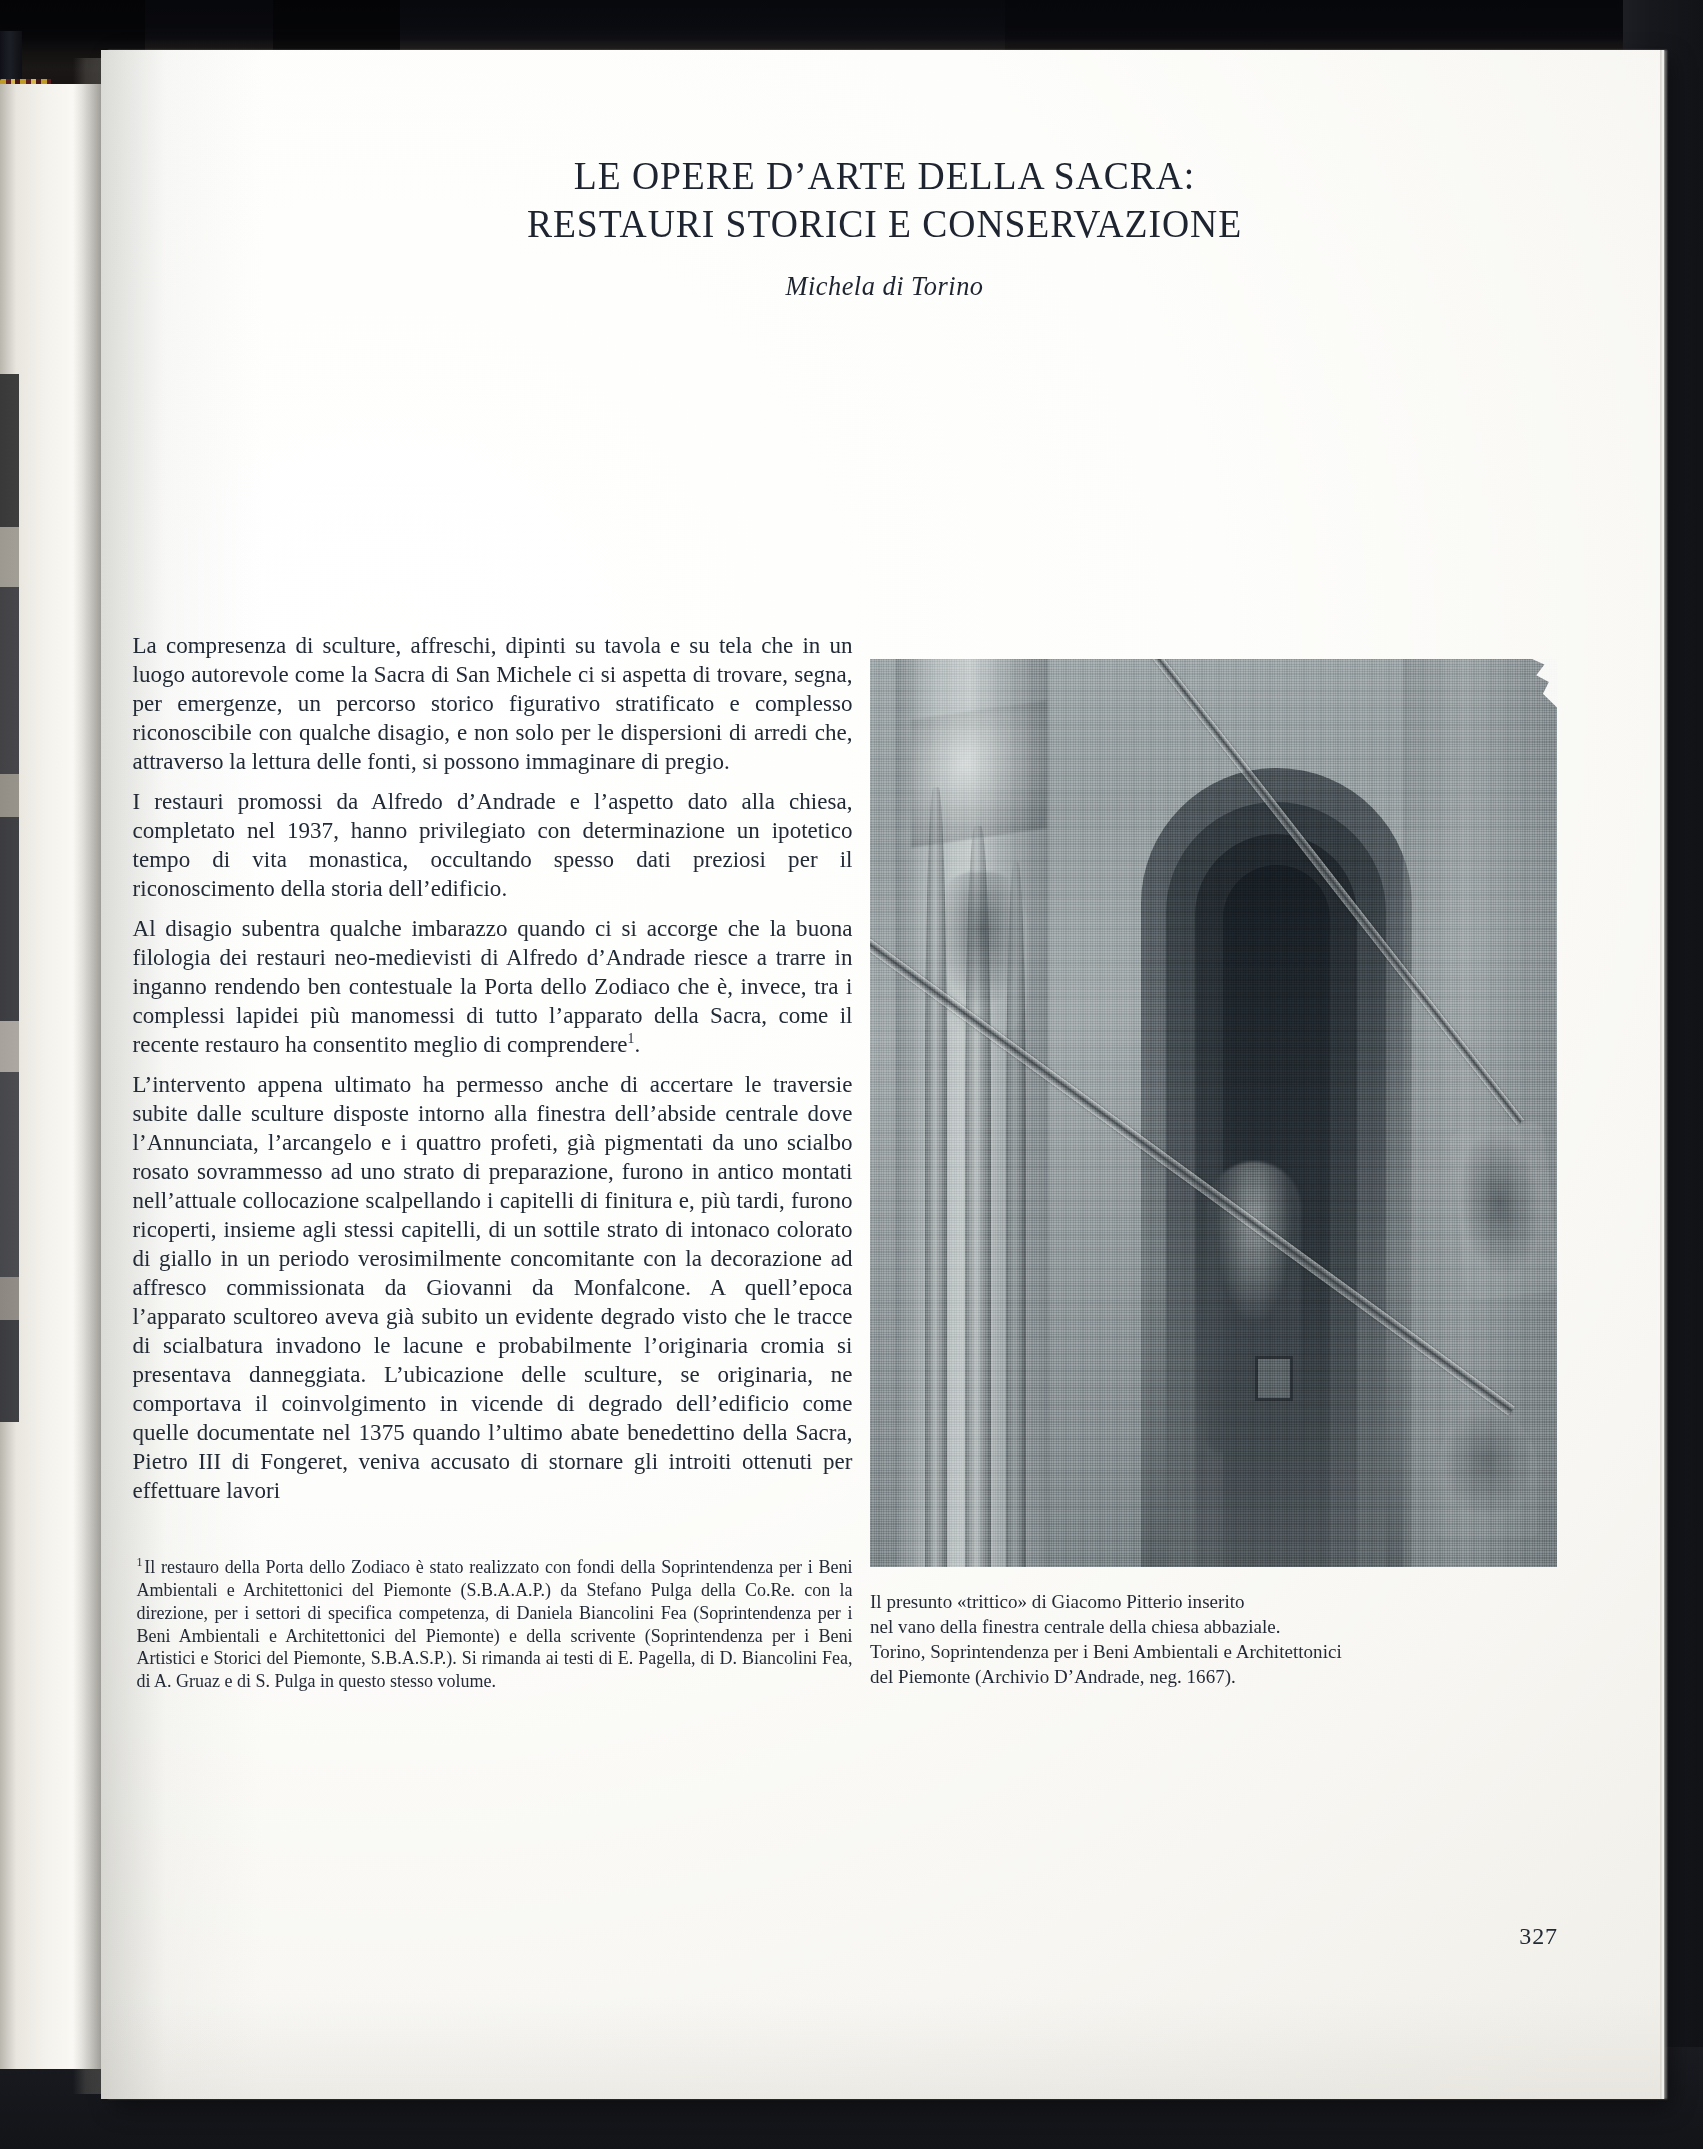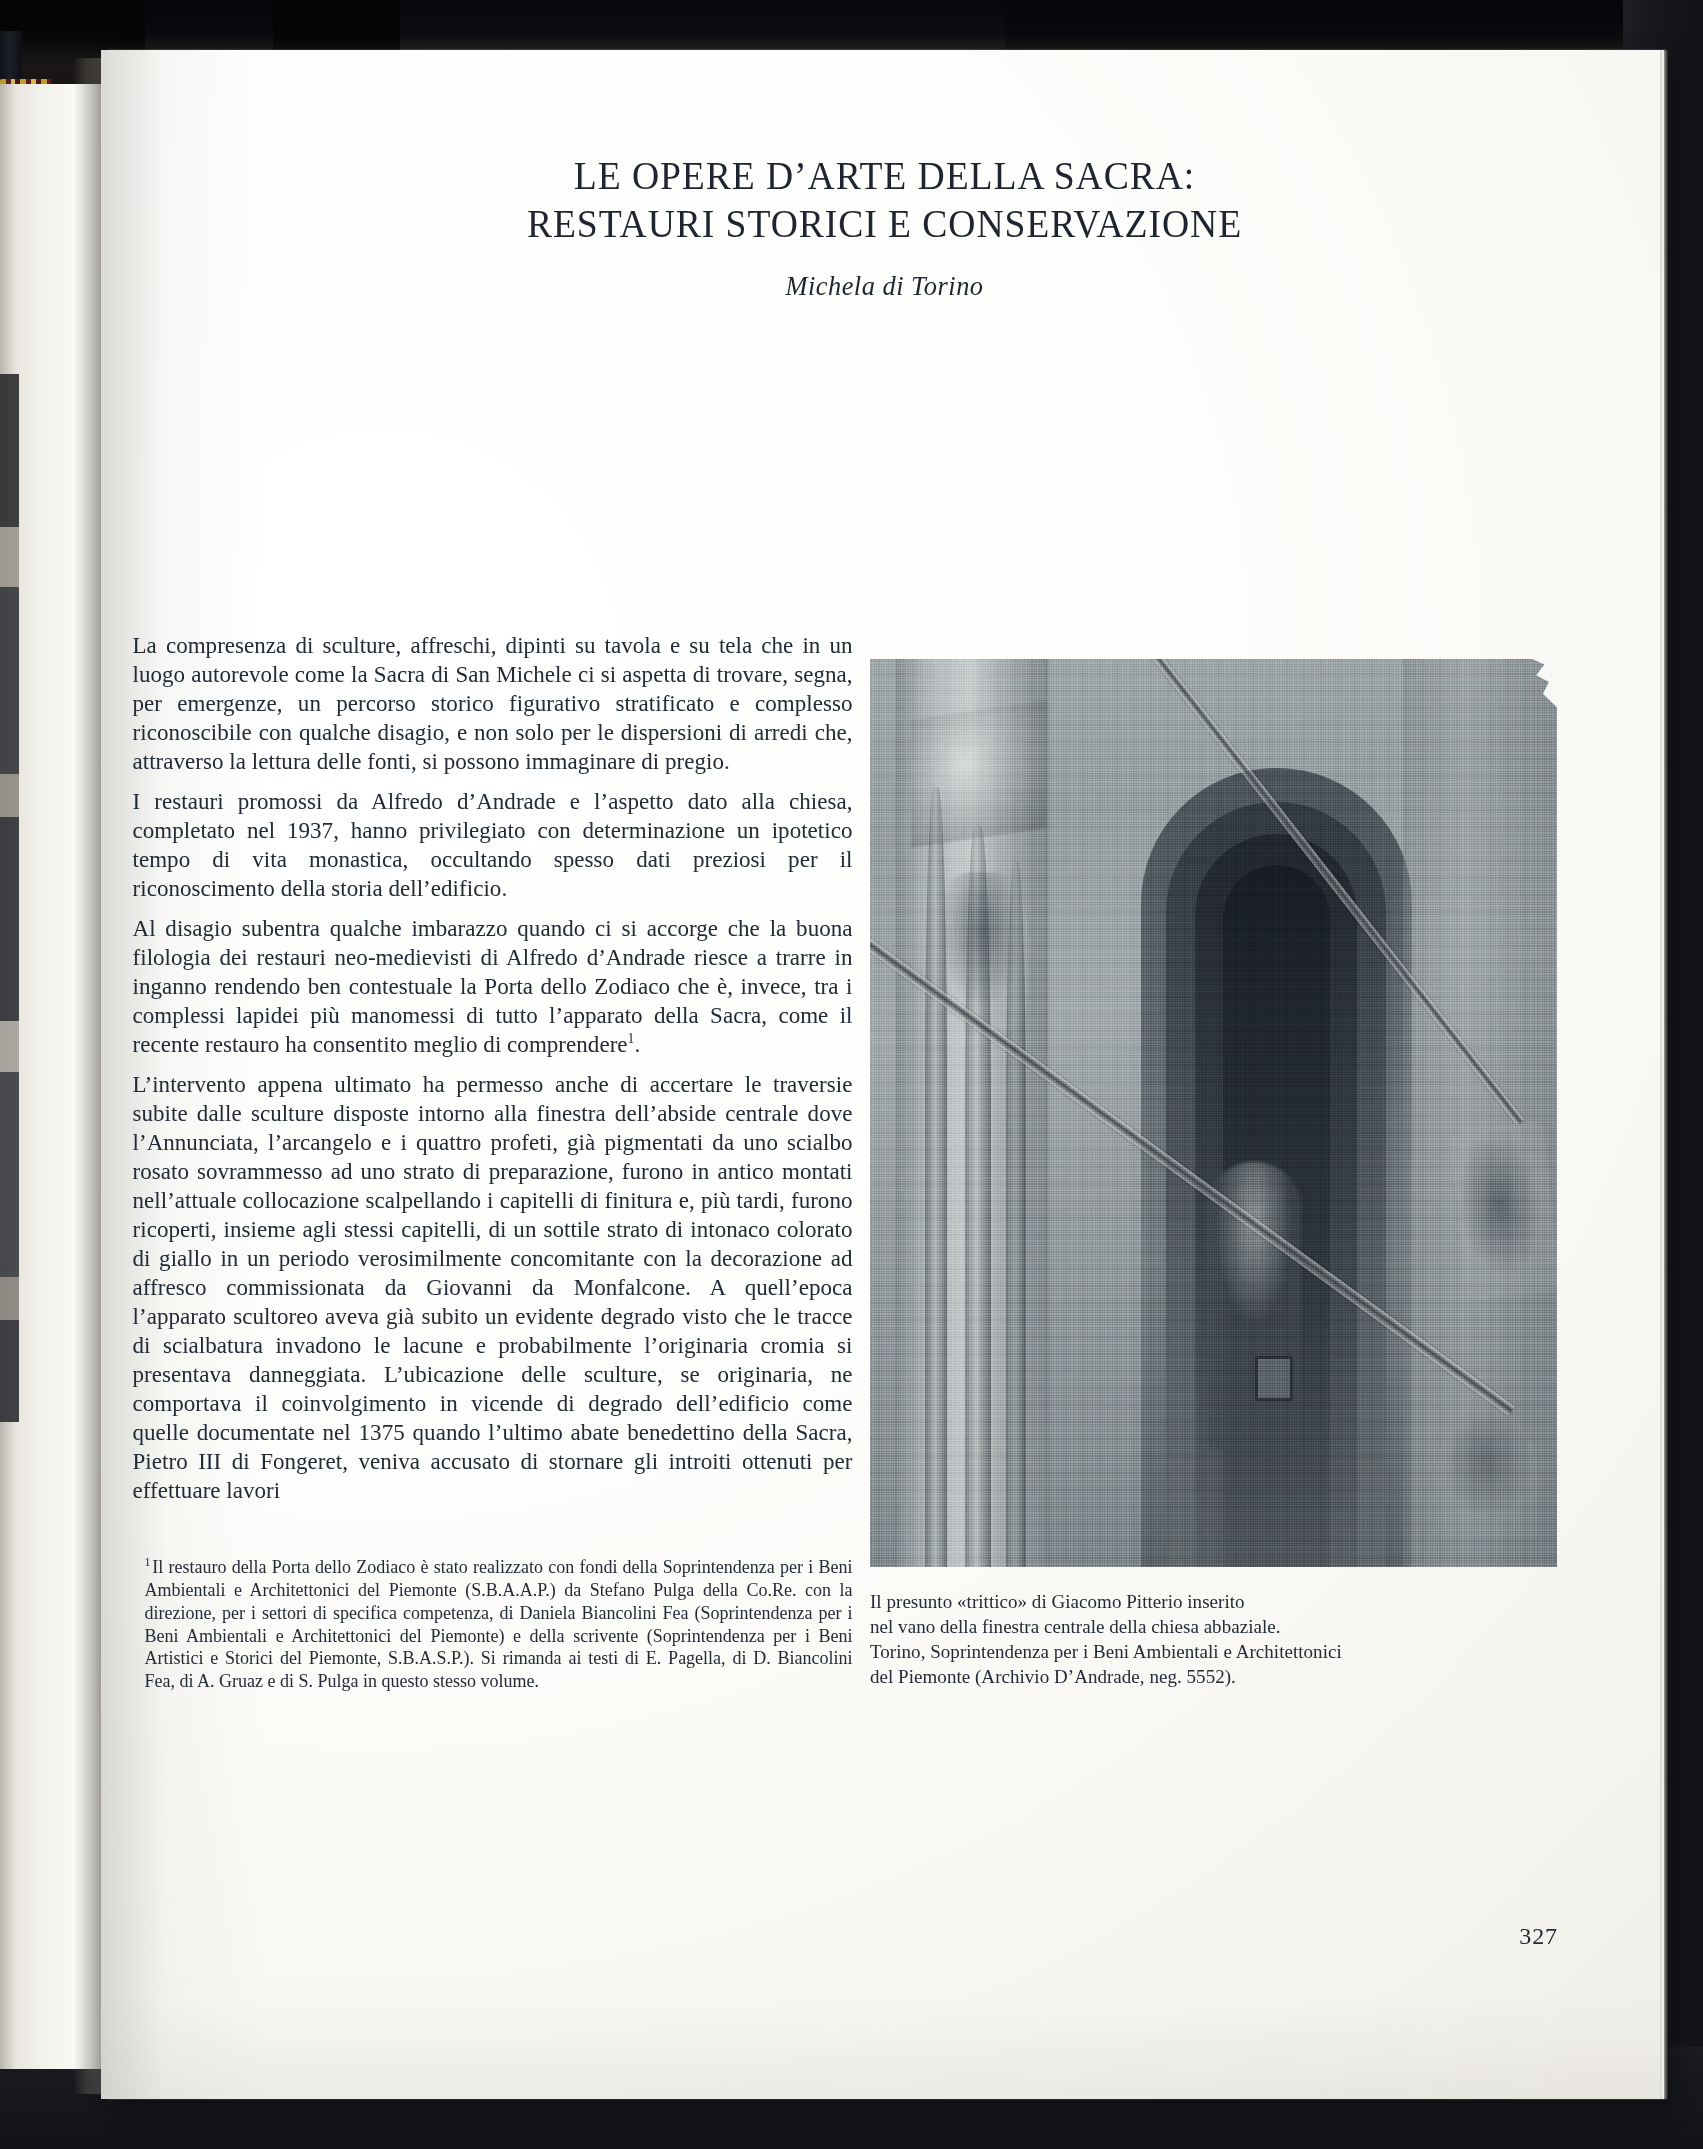--- a/index.html
+++ b/index.html
@@ -213,21 +213,21 @@
   }
 
   .footnote-rule {
     margin: 22px 0 0 0;
     width: 256px;
     height: 0.9px;
     background: #6f7480;
     opacity: .0; 
   }
   .footnote {
-    margin: 29px 0 0 12px;
+    margin: 29px 0 0 4px;
     font-size: 18px;
     line-height: 22.7px;
     color: #242b37;
     text-align: justify;
     letter-spacing: 0;
   }
   .footnote .fn-num {
     font-size: 12px;
     vertical-align: super;
     line-height: 0;
@@ -465,21 +465,21 @@
               <div class="tear"></div>
 
               <div class="bluecast"></div>
               <div class="grain"></div>
             </div>
 
             <figcaption class="caption">
               <span>Il presunto «trittico» di Giacomo Pitterio inserito</span>
               <span>nel vano della finestra centrale della chiesa abbaziale.</span>
               <span>Torino, Soprintendenza per i Beni Ambientali e Architettonici</span>
-              <span>del Piemonte (Archivio D’Andrade, neg. 5552).</span>
+              <span>del Piemonte (Archivio D’Andrade, neg. 1667).</span>
             </figcaption>
 
           </figure>
         </aside>
 
       </div>
 
       <div class="folio">327</div>
 
     </div>

